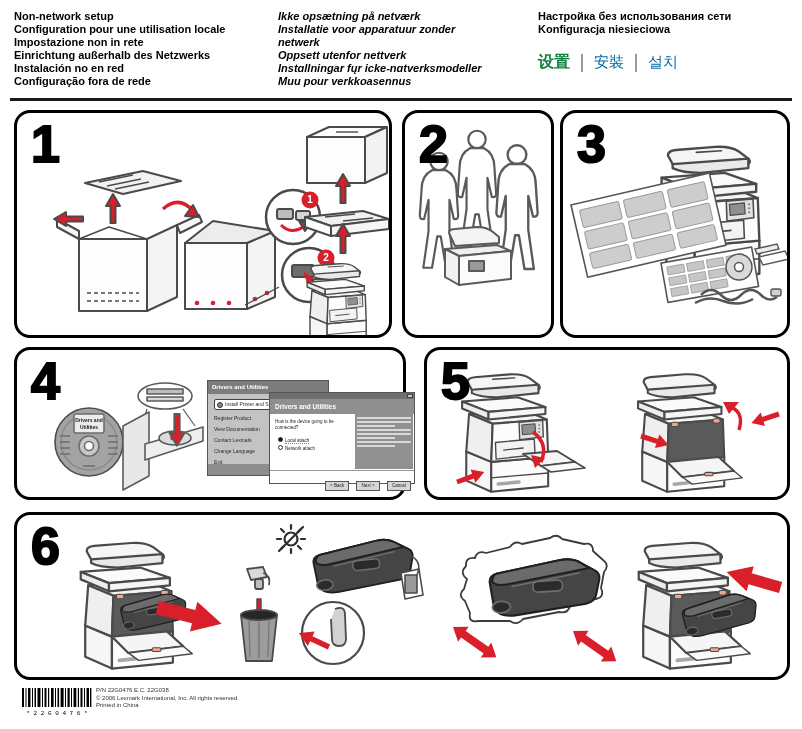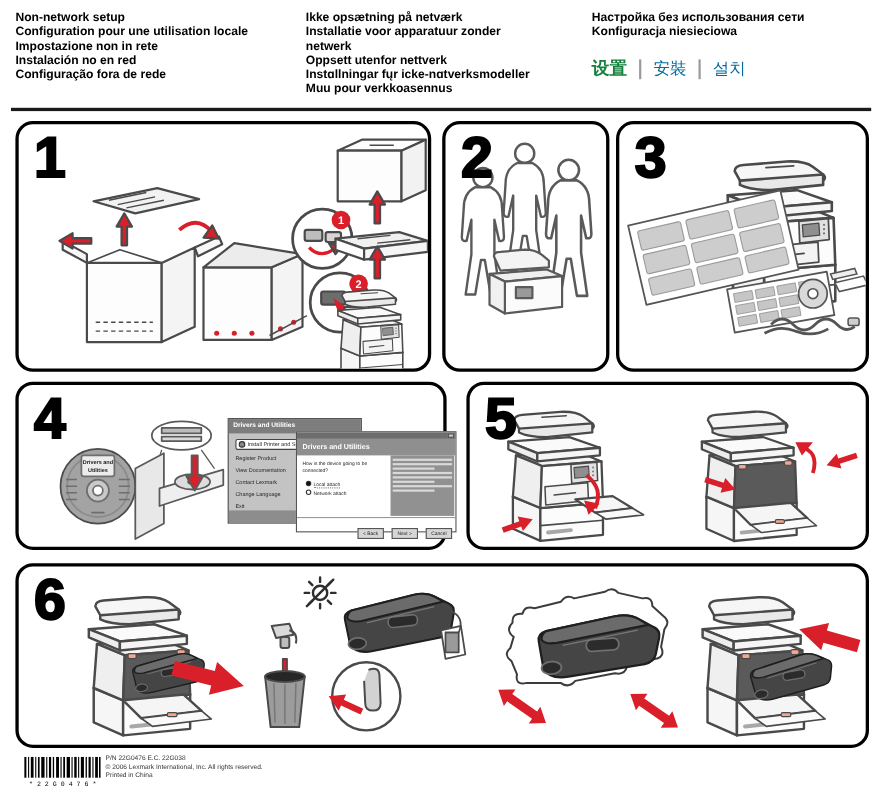--- a/index.html
+++ b/index.html
@@ -2,21 +2,21 @@
 <html><head>
 <meta charset="utf-8">
 <style>
   html,body{margin:0;padding:0;background:#fff;}
   .page{position:relative;width:802px;height:729px;background:#fff;overflow:hidden;
         font-family:"Liberation Sans","DejaVu Sans",sans-serif;color:#000;padding-left:28px;}
   
   .hdr-col{position:absolute;top:10px;font-size:11px;font-weight:bold;line-height:13px;}
   .hdr-col div{white-space:nowrap;}
   #hcol1{left:14px;}
-  #hcol2{left:278px;}
+  #hcol2{left:278px;font-style:italic;}
   #hcol3{left:538px;}
   .cjk-row{position:absolute;left:538px;top:52px;display:flex;align-items:center;font-weight:bold;}
   .cjk-zh1{font-size:16px;color:#15803d;}
   .cjk-dim{font-size:15px;color:#0369a1;font-weight:normal;}
   .cjk-sep{width:2px;height:18px;background:#9a9a9a;margin:0 11px;}
   .hrule{position:absolute;left:10px;top:98px;width:782px;height:3px;background:#1a1a1a;}
   
   .panel{position:absolute;border:3px solid #000;border-radius:16px;background:#fff;}
   #p1{left:14px;top:110px;width:372px;height:222px;}
   #p2{left:402px;top:110px;width:146px;height:222px;}
@@ -141,20 +141,21 @@
       <g id="arrowDbl">
           <polygon points="0,0 11,-8 11,-3.5 35,-3.5 35,-8 46,0 35,8 35,3.5 11,3.5 11,8" fill="#d91f2a"></polygon>
         </g>
     </defs>
   </svg>
 
   <div class="hdr-col" id="hcol1">
     <div>Non-network setup</div>
     <div>Configuration pour une utilisation locale</div>
     <div>Impostazione non in rete</div>
+    <div>Einrichtung außerhalb des Netzwerks</div>
     <div>Instalación no en red</div>
     <div>Configuração fora de rede</div>
   </div>
   <div class="hdr-col" id="hcol2">
     <div>Ikke opsætning på netværk</div>
     <div>Installatie voor apparatuur zonder</div>
     <div>netwerk</div>
     <div>Oppsett utenfor nettverk</div>
     <div>Instɑllningar fųr icke-nɑtverksmodeller</div>
     <div>Muu pour verkkoasennus</div>

